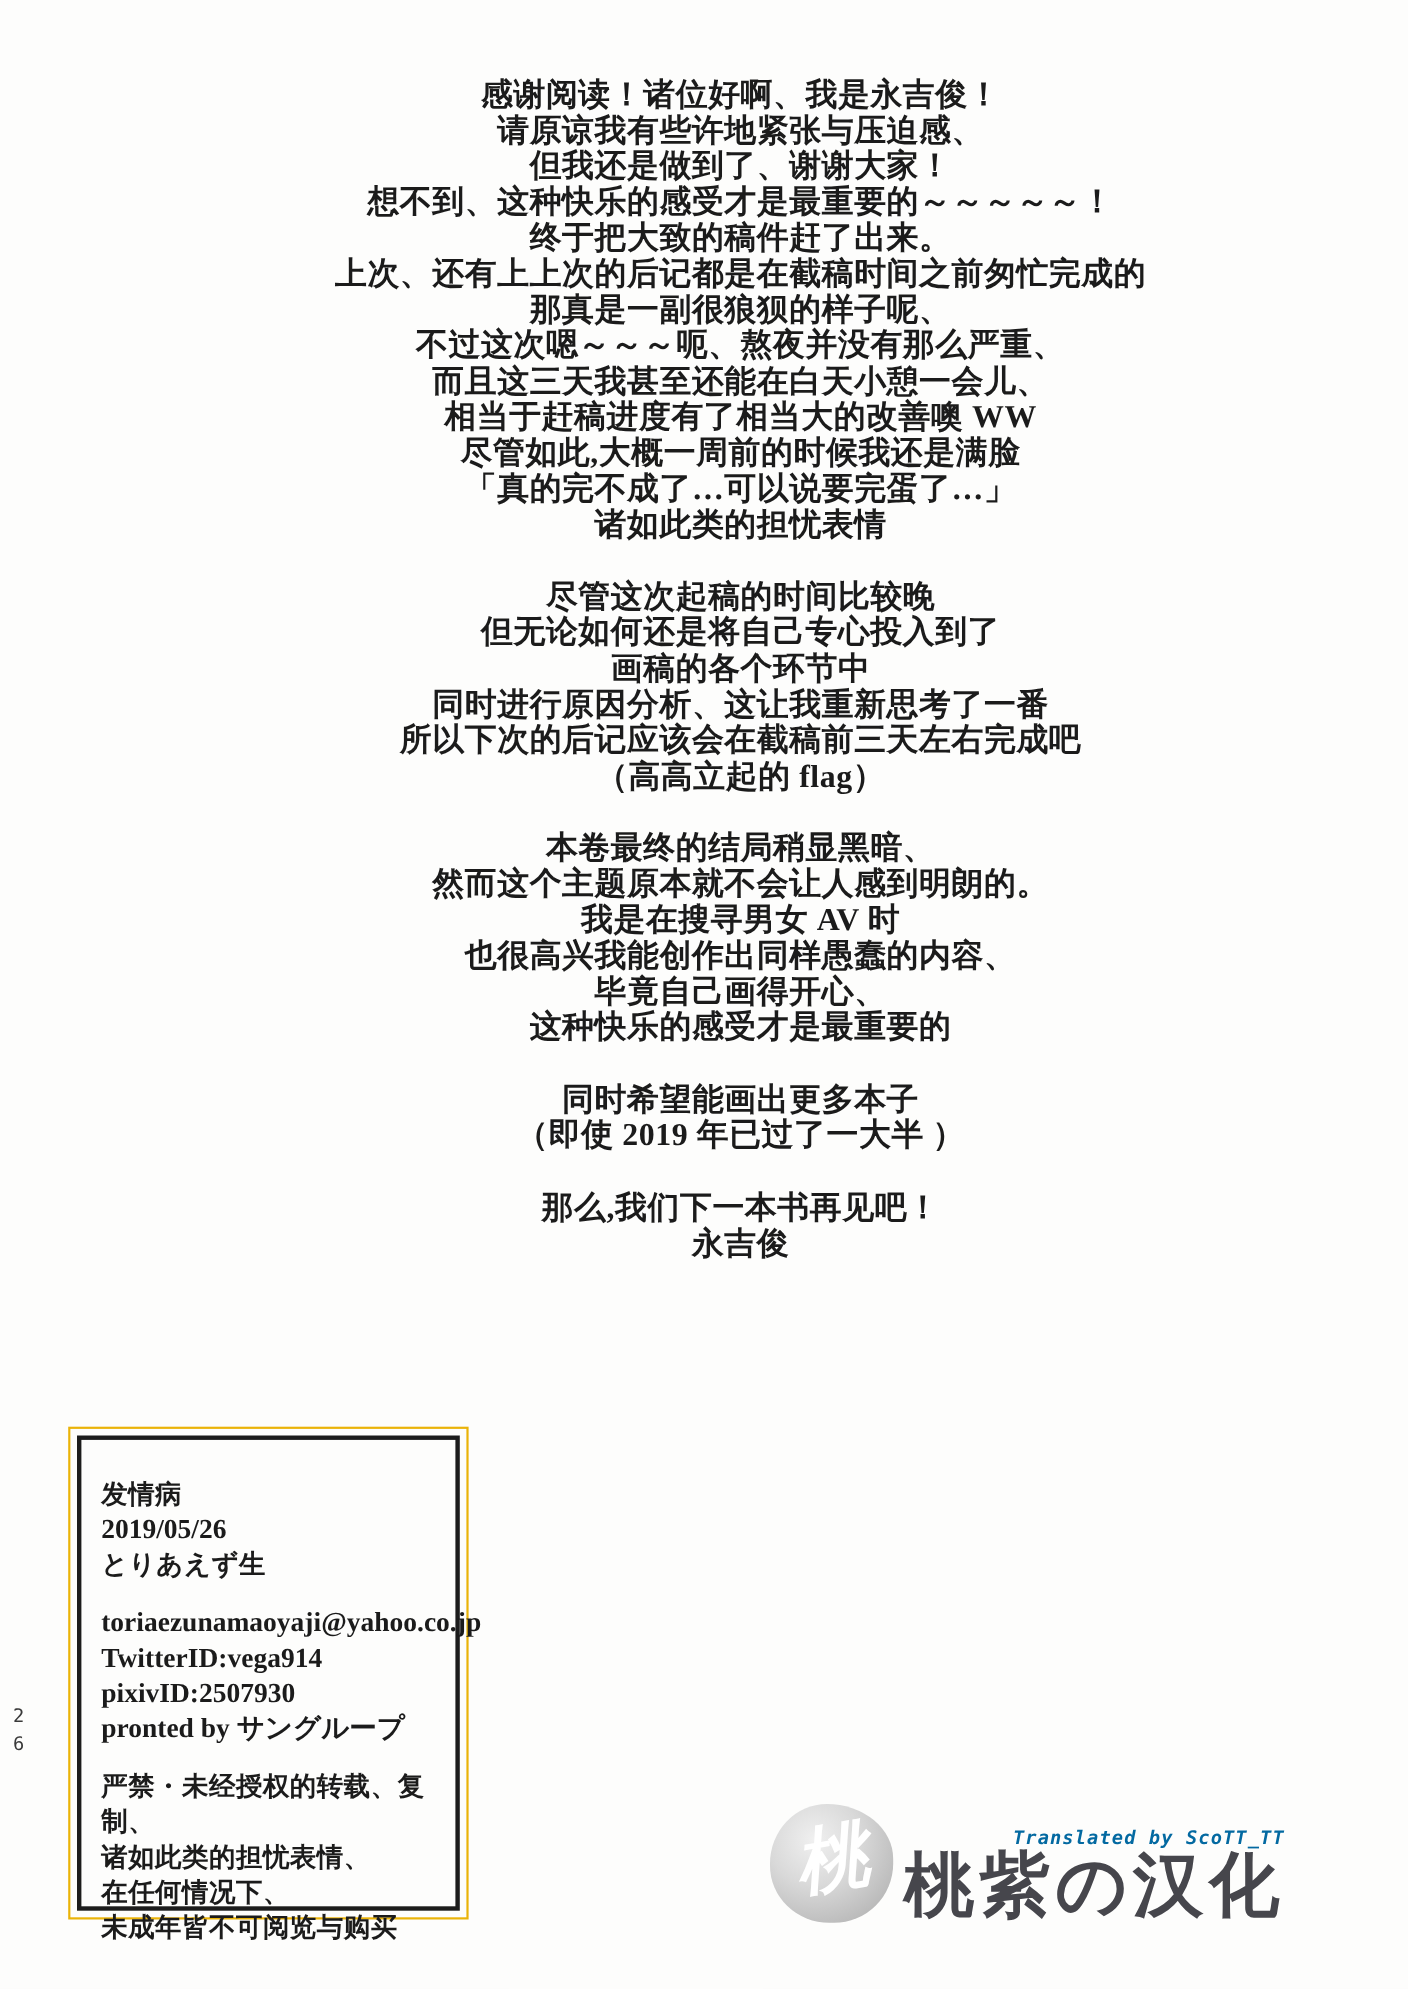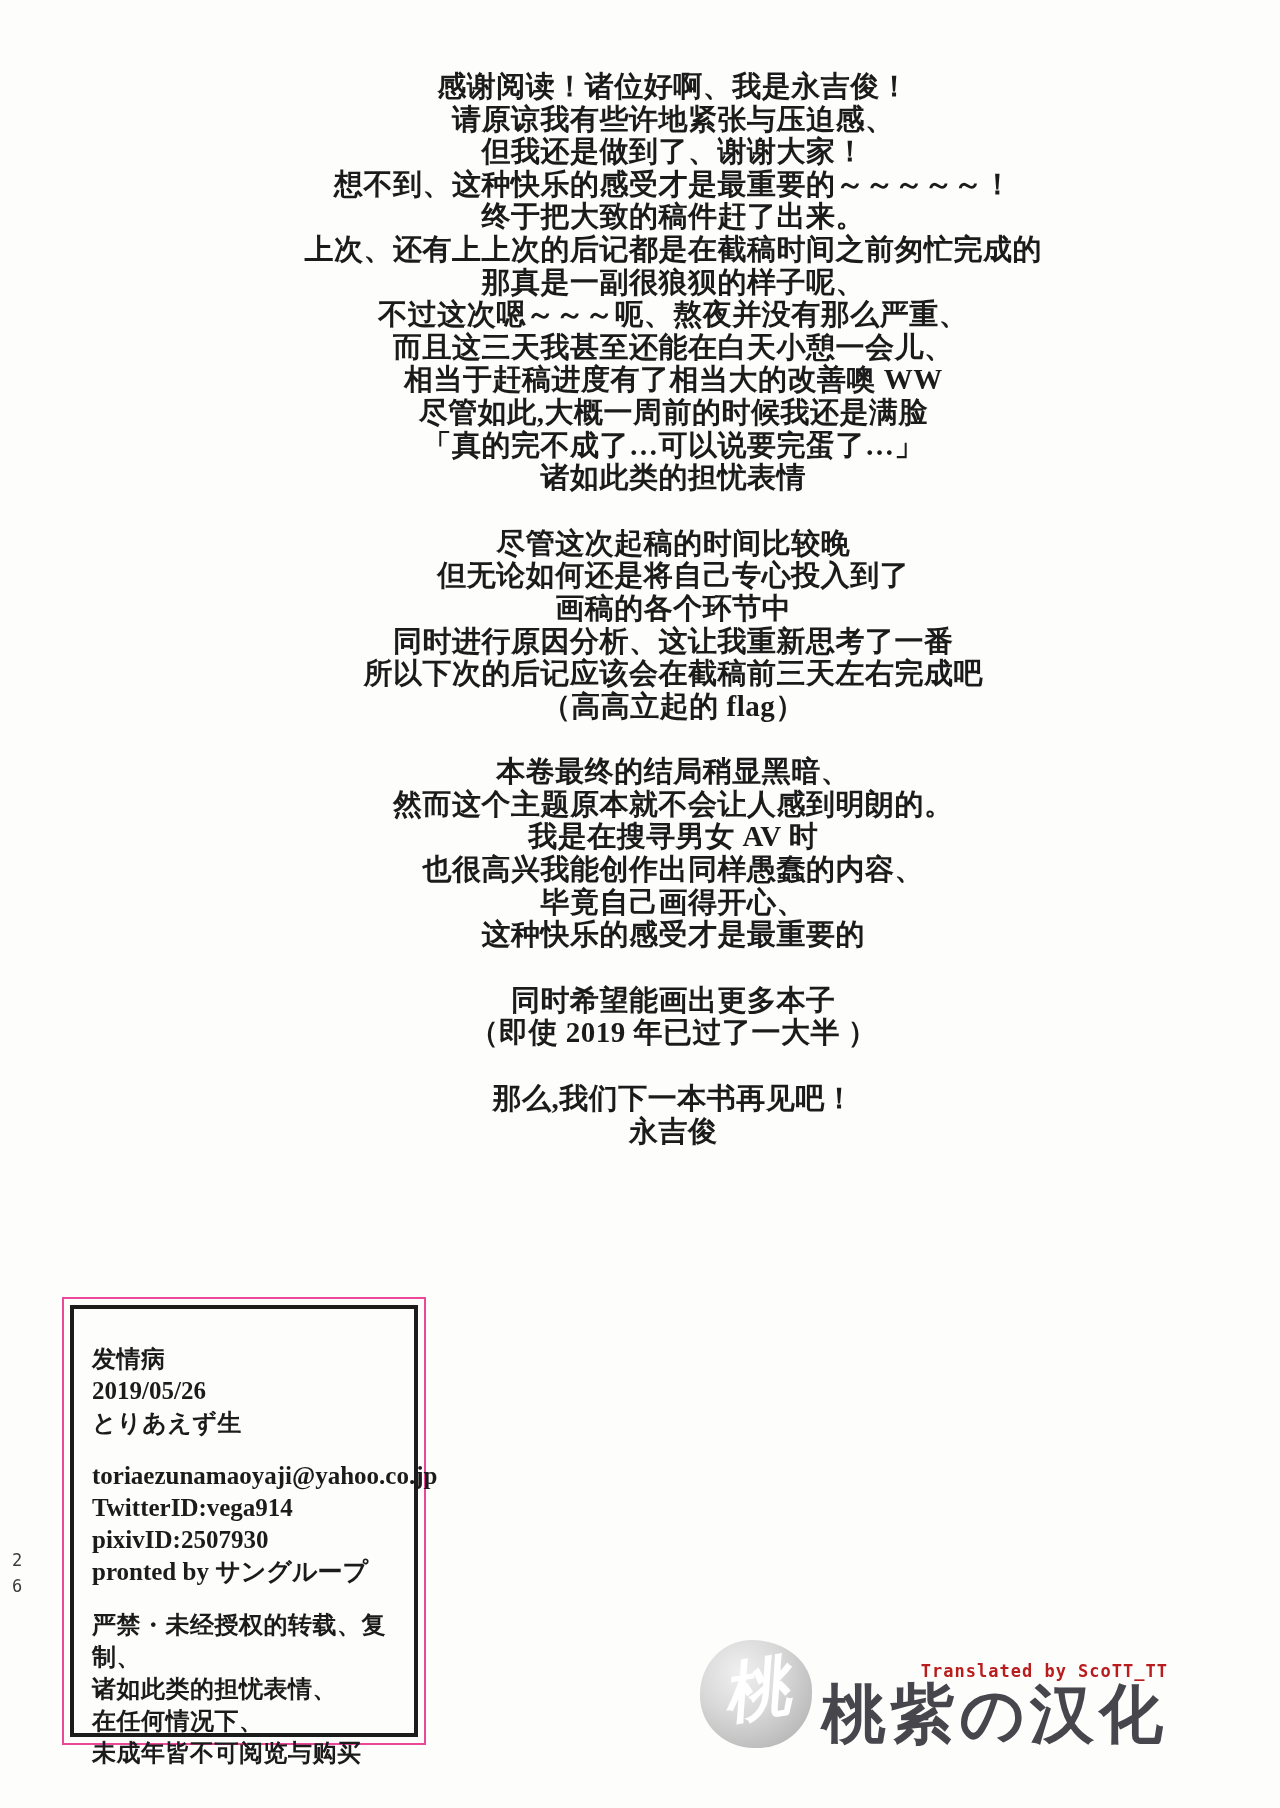--- a/index.html
+++ b/index.html
@@ -19,21 +19,21 @@
   }
   .afterword .line{
     font-size:29px;line-height:32.6px;font-weight:600;
     letter-spacing:0.5px;
   }
   .para{margin:0;padding:0;}
   .para + .para{margin-top:33px;}
   
   .colophon{
     position:absolute;left:62px;top:1297px;width:364px;height:448px;
-    border:2px solid #ec4899;background:#fdfdfc;box-sizing:border-box;
+    border:2px solid #eab308;background:#fdfdfc;box-sizing:border-box;
     padding:6px;
   }
   .colophon-inner{
     width:100%;height:100%;box-sizing:border-box;
     border:4px solid #1c1c1c;
     padding:34px 12px 0 18px;
   }
   .col-line{
     font-size:24px;line-height:32px;font-weight:600;letter-spacing:0.5px;
   }
@@ -59,21 +59,21 @@
   }
   .peach-glyph{
     position:absolute;left:50%;top:50%;
     transform:translate(-50%,-54%) rotate(-10deg);
     font-size:66px;color:#ffffff;font-style:italic;font-weight:600;
     font-family:"DejaVu Serif",serif;
   }
   .credit-text{text-align:right;}
   .credit-caption{
     font-family:"DejaVu Sans Mono",monospace;font-weight:bold;
-    font-size:17px;letter-spacing:1px;color:#b91c1c;margin-bottom:0px;
+    font-size:17px;letter-spacing:1px;color:#0369a1;margin-bottom:0px;font-style:italic;
   }
   .credit-group{
     font-family:"DejaVu Sans","Liberation Sans",sans-serif;font-weight:bold;
     font-size:64px;line-height:1.05;letter-spacing:5px;color:#46464c;
   }
 </style>
 </head>
 <body>
 
 <div class="page">

